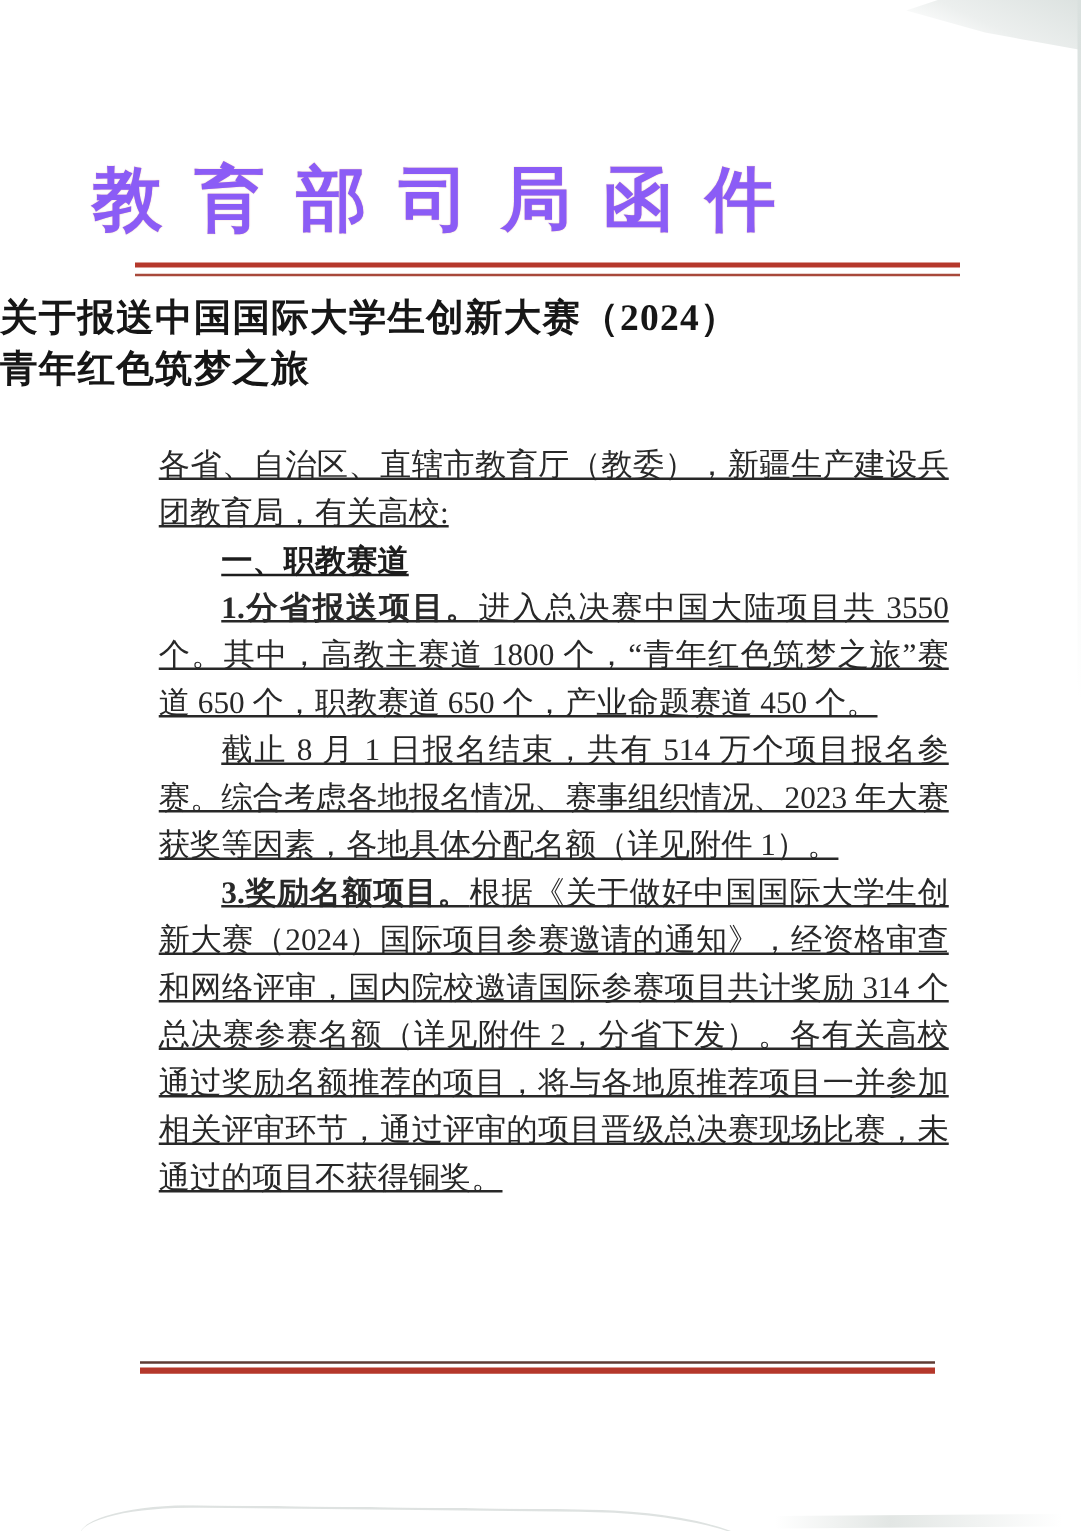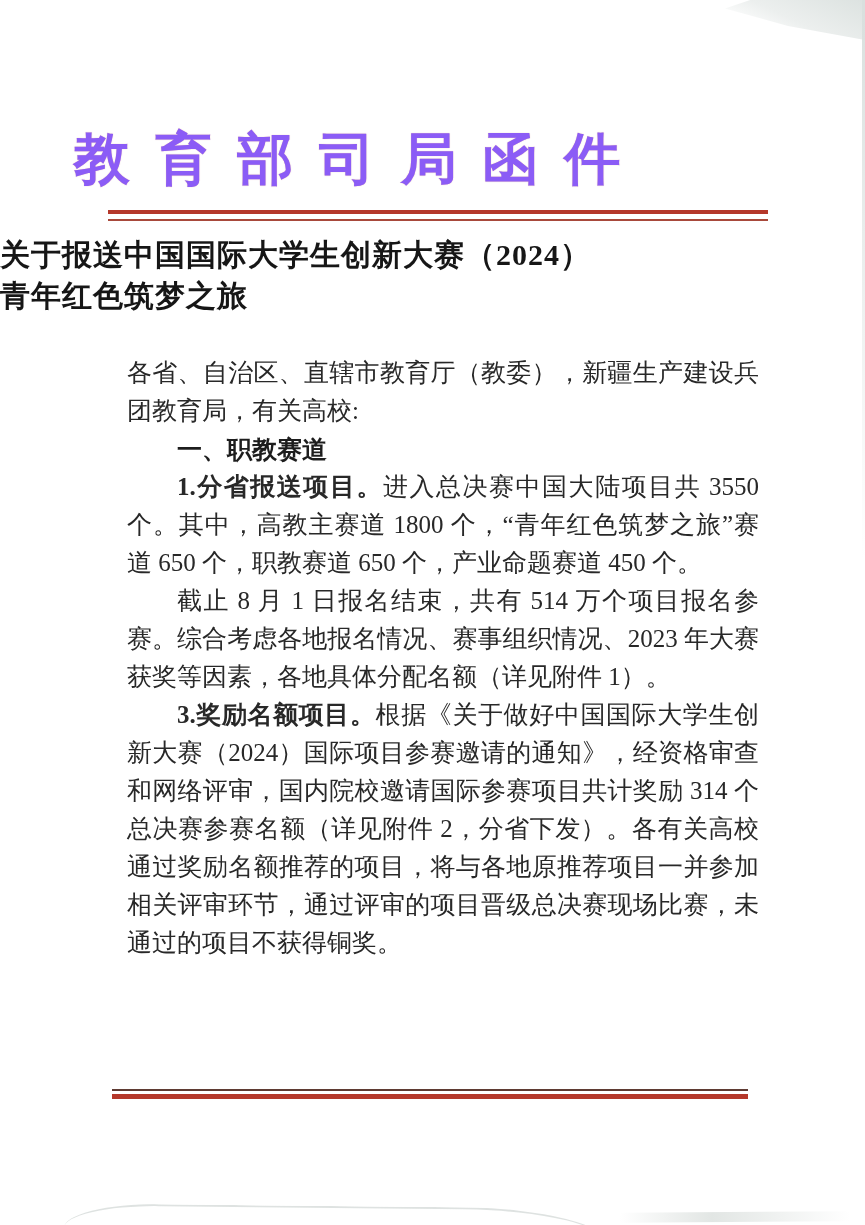--- a/index.html
+++ b/index.html
@@ -53,21 +53,21 @@
   .body-text {
     position: absolute;
     top: 354px;
     left: 127px;
     width: 632px;
     font-size: 25px;
     line-height: 38px;
     color: #282828;
     text-align: justify;
   }
-  .body-text p { margin: 0; text-indent: 2em; }
+  .body-text p { margin: 0; text-indent: 2em; text-decoration: underline; }
   .body-text p.no-indent { text-indent: 0; }
   .heading {
     font-family: "Liberation Sans", "DejaVu Sans", sans-serif;
     font-weight: bold;
     color: #1d1d1d;
   }
   .lead { font-weight: bold; }
 
   
   .artifact-top-right {

